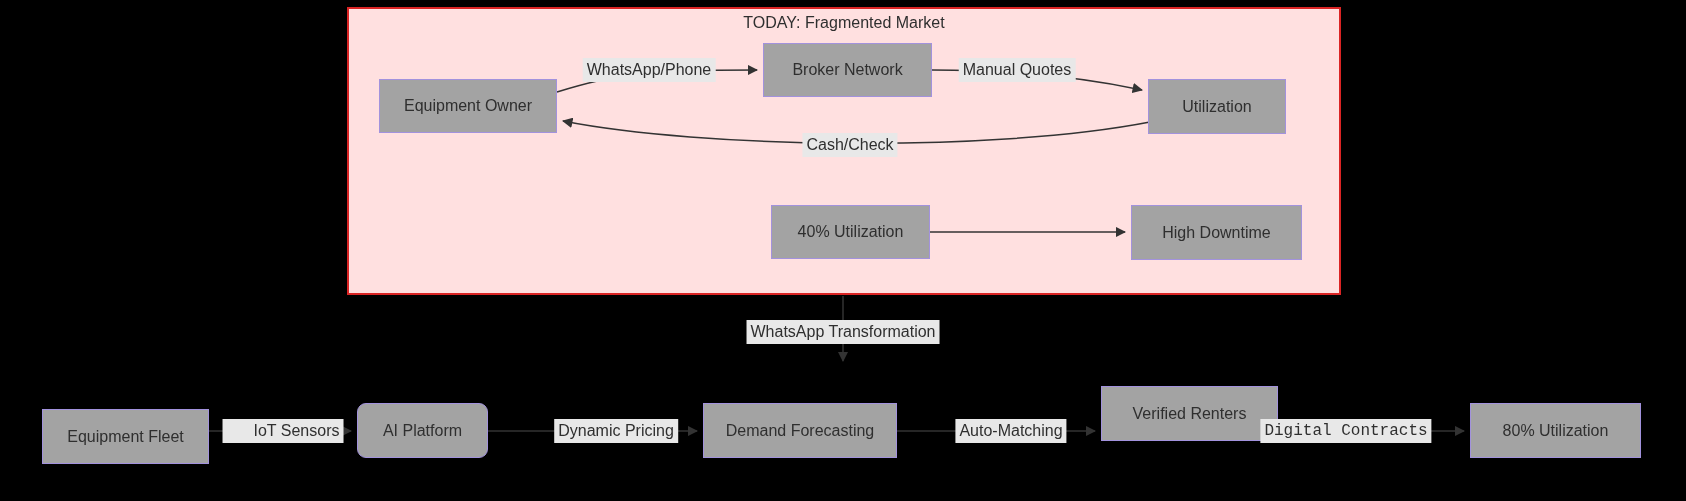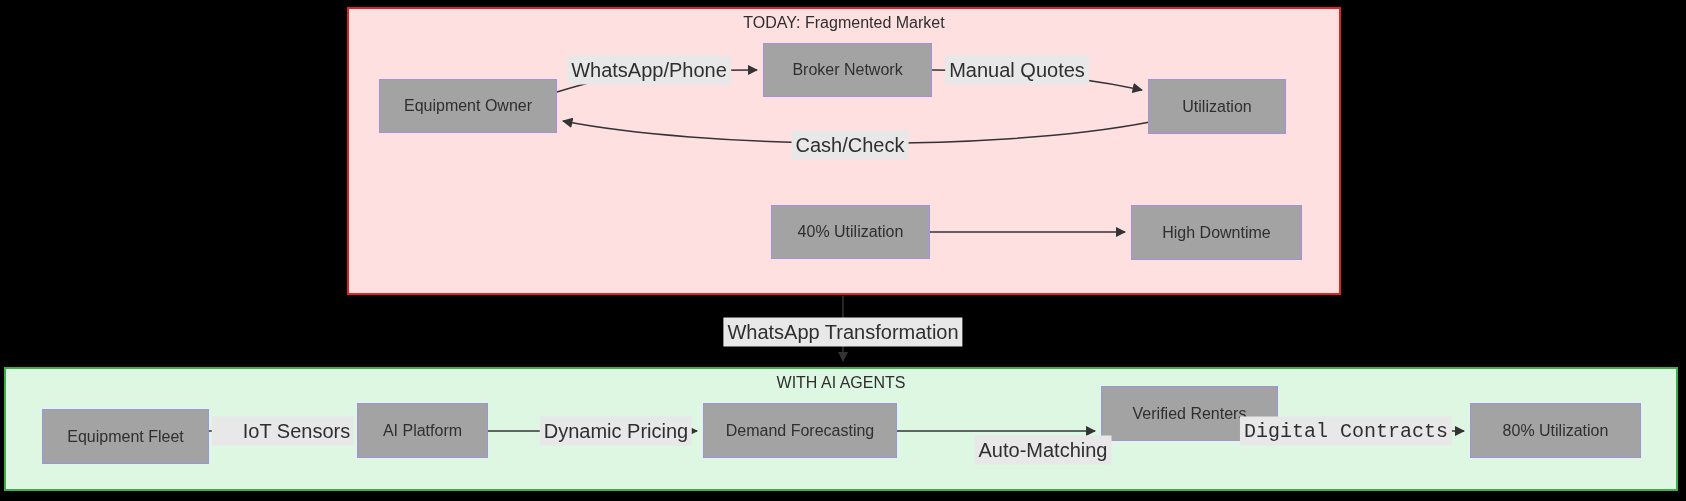--- a/index.html
+++ b/index.html
@@ -50,38 +50,35 @@
     font-size: 16px;
     color: #2f2f2f;
     white-space: nowrap;
     text-align: center;
   }
   .edge-label {
     position: absolute;
     transform: translate(-50%, -50%);
     background: #e8e8e8;
     padding: 2px 4px;
-    font-size: 20px;
+    font-size: 16px;
     color: #2f2f2f;
     white-space: nowrap;
     line-height: 1.25;
   }
 </style>
 </head>
 <body>
 
 <div class="canvas">
 
   <div class="subgraph today">
     <div class="subgraph-title">TODAY: Fragmented Market</div>
   </div>
 
-  <div class="subgraph withai">
-    <div class="subgraph-title">WITH AI AGENTS</div>
-  </div>
 
   <svg class="edges" width="1686" height="501" viewBox="0 0 1686 501">
     <defs>
       <marker id="arrow" viewBox="0 0 10 10" refX="9" refY="5" markerWidth="7" markerHeight="7" orient="auto">
         <path d="M 0 0 L 10 5 L 0 10 z" fill="#333333"></path>
       </marker>
     </defs>
     <g fill="none" stroke="#333333" stroke-width="1.5">
       <path d="M 557 92 C 615 74, 640 70, 757 70" marker-end="url(#arrow)"></path>
       <path d="M 932 70 C 1010 70, 1080 77, 1142 90" marker-end="url(#arrow)"></path>
@@ -107,35 +104,35 @@
   <div class="node" style="left:771px; top:205px; width:159px; height:54px;">
     <span>40% Utilization</span>
   </div>
   <div class="node" style="left:1131px; top:205px; width:171px; height:55px;">
     <span>High Downtime</span>
   </div>
 
   <div class="node" style="left:42px; top:409px; width:167px; height:55px;">
     <span>Equipment Fleet</span>
   </div>
-  <div class="node" style="left:357px; top:403px; width:131px; height:55px;">
+  <div class="node" style="left:357px; top:403px; width:131px; height:55px;border-radius:9px;">
     <span>AI Platform</span>
   </div>
   <div class="node" style="left:703px; top:403px; width:194px; height:55px;">
     <span>Demand Forecasting</span>
   </div>
   <div class="node" style="left:1101px; top:386px; width:177px; height:55px;">
     <span>Verified Renters</span>
   </div>
   <div class="node" style="left:1470px; top:403px; width:171px; height:55px;">
     <span>80% Utilization</span>
   </div>
 
   <div class="edge-label" style="left:649px; top:70px;">WhatsApp/Phone</div>
   <div class="edge-label" style="left:1017px; top:70px;">Manual Quotes</div>
   <div class="edge-label" style="left:850px; top:145px;">Cash/Check</div>
   <div class="edge-label" style="left:843px; top:332px;">WhatsApp Transformation</div>
   <div class="edge-label" style="left:283px; top:431px;padding-left:31px;">IoT Sensors</div>
   <div class="edge-label" style="left:616px; top:431px;">Dynamic Pricing</div>
-  <div class="edge-label" style="left:1011px; top:450px;margin-left:32px;">Auto-Matching</div>
+  <div class="edge-label" style="left:1011px; top:431px;">Auto-Matching</div>
   <div class="edge-label" style="left:1346px; top:431px;font-family:Liberation Mono, monospace;">Digital Contracts</div>
 
 </div>
 
 </body></html>

